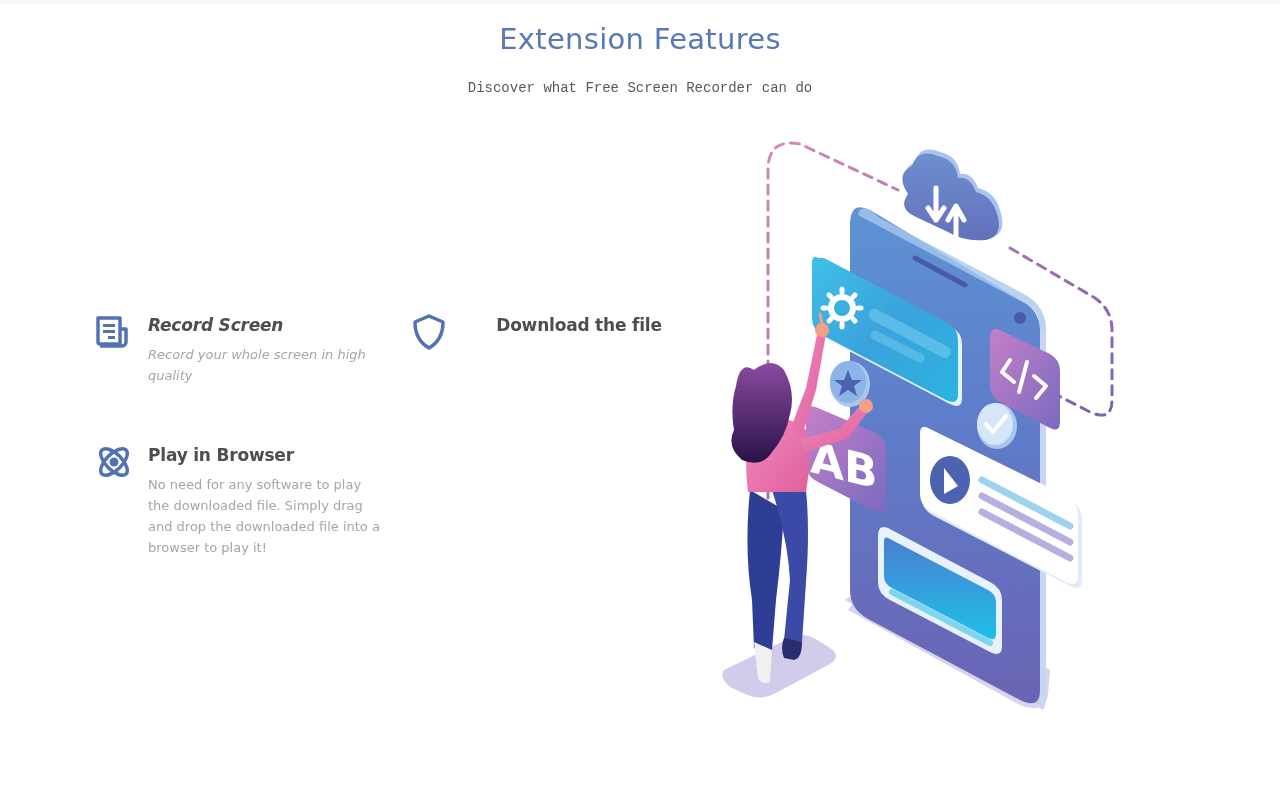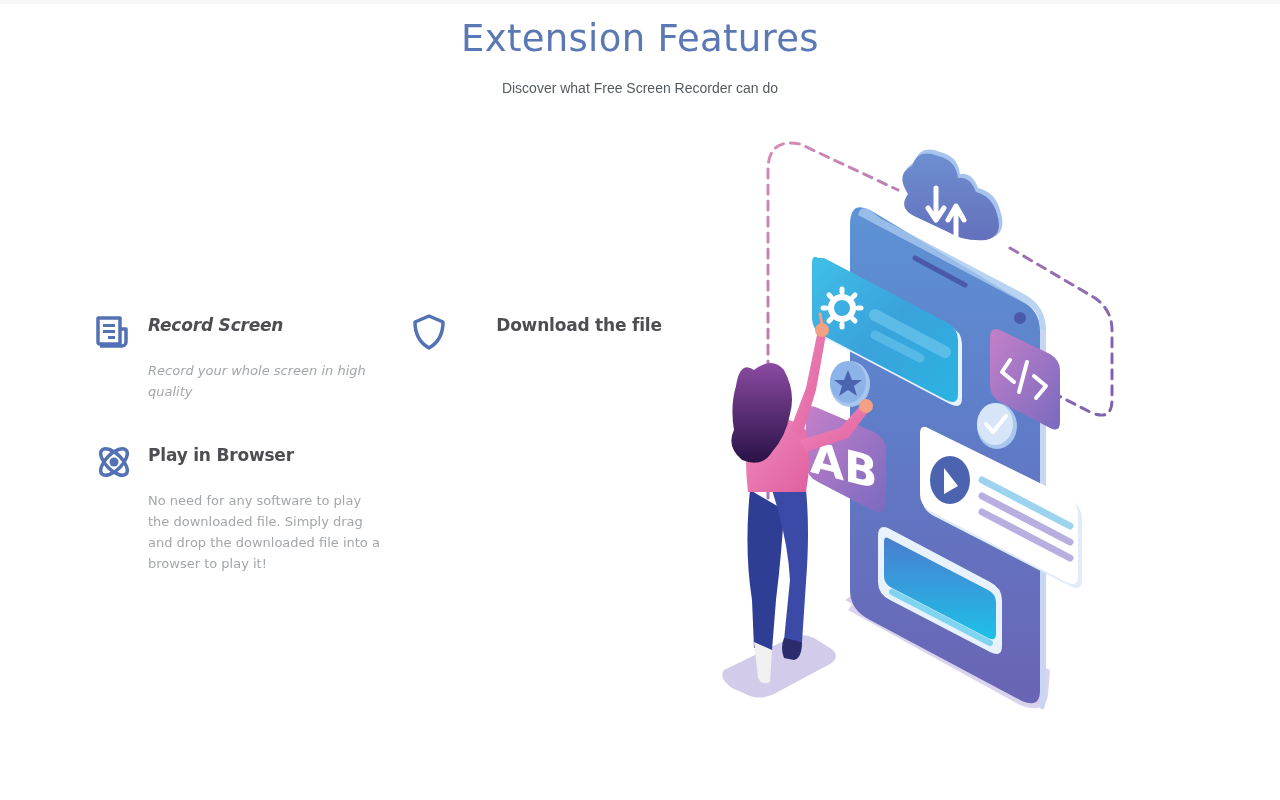--- a/index.html
+++ b/index.html
@@ -5,39 +5,39 @@
     * { box-sizing: border-box; margin: 0; padding: 0; }
     html, body {
       width: 1280px; height: 800px; overflow: hidden;
       background: #ffffff;
       font-family: "Liberation Sans", sans-serif;
     }
     .topline { position: absolute; left: 0; top: 0; width: 1280px; height: 4px; background: #f7f7f7; }
     .header { position: absolute; top: 18px; left: 0; width: 1280px; text-align: center; }
     .title {
       font-family: "DejaVu Sans", sans-serif;
-      font-size: 37px; font-weight: 400; color: #5a78b4;
+      font-size: 29px; font-weight: 400; color: #5a78b4;
       letter-spacing: 0.3px; line-height: 42px;
     }
     .subtitle {
       margin-top: 18px;
-      font-family: Liberation Sans, sans-serif;
+      font-family: Liberation Mono, monospace;
       font-size: 14px; color: #555a60; line-height: 20px;
     }
     .feature { position: absolute; display: flex; align-items: flex-start; }
     .feature .icon { width: 40px; height: 40px; margin-right: 14px; flex: 0 0 40px; }
     .feature .icon svg { width: 40px; height: 40px; display: block; }
     .feature .text { width: 232px; }
     .feature .heading {
       font-family: "DejaVu Sans", sans-serif;
       font-size: 17px; font-weight: 700; color: #4d4d52; line-height: 22px;
       margin-top: 2px; letter-spacing: -0.2px;
     }
     .feature .desc {
-      margin-top: 24px;
+      margin-top: 8px;
       font-family: "DejaVu Sans", sans-serif;
       font-size: 13px; color: #a3a6ab; line-height: 21px;
     }
     #f1 { left: 94px; top: 312px; font-style: italic; }
     #f2 { left: 409px; top: 312px; text-align: center; }
     #f3 { left: 94px; top: 442px; }
     .illus { position: absolute; left: 710px; top: 130px; width: 420px; height: 590px; }
   </style>
 </head>
 <body>

